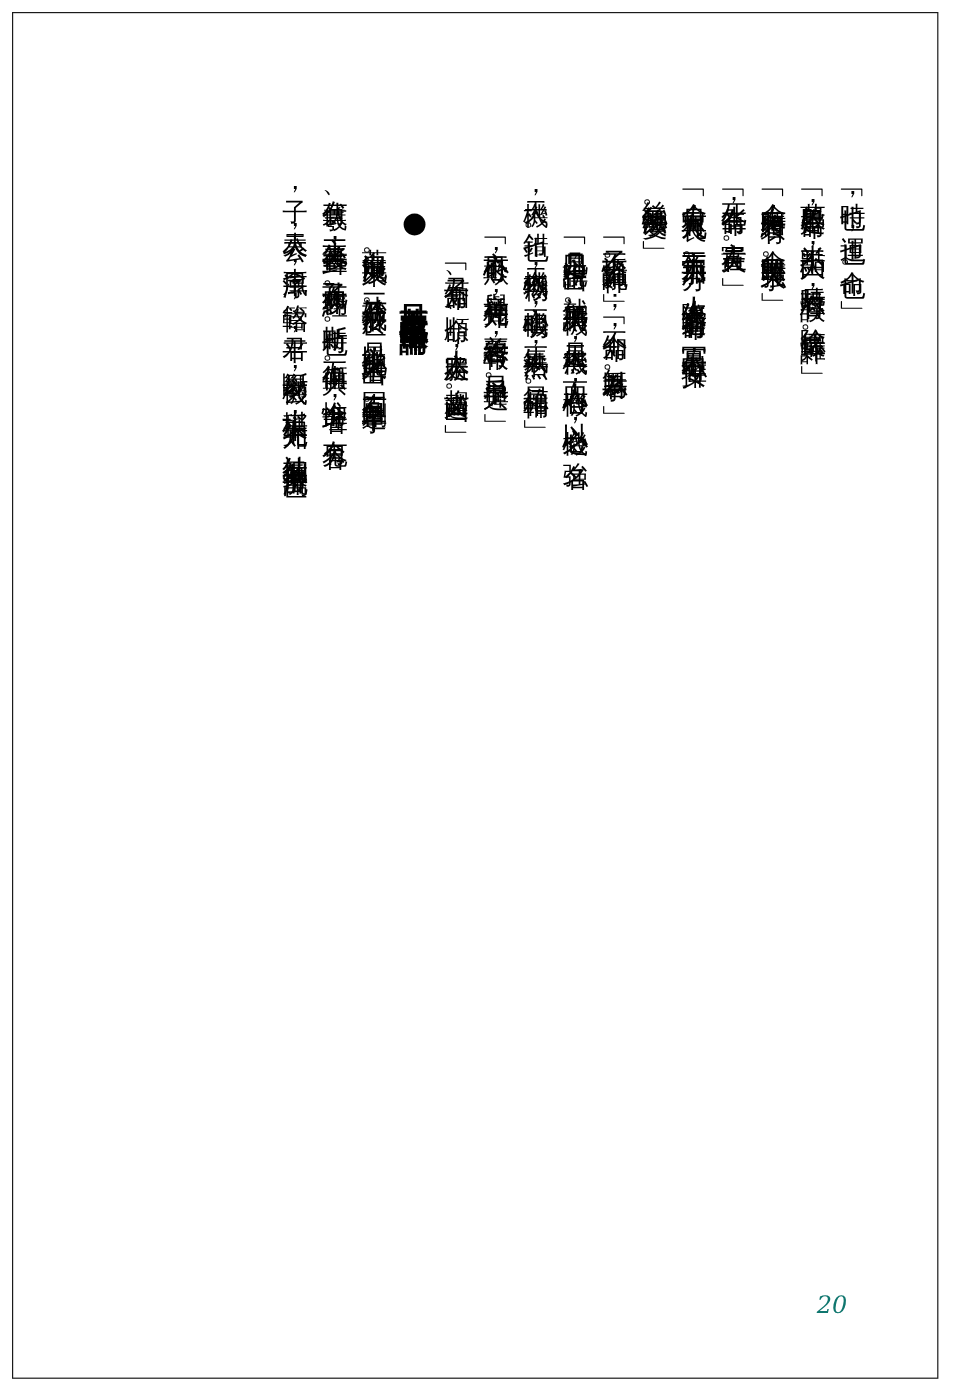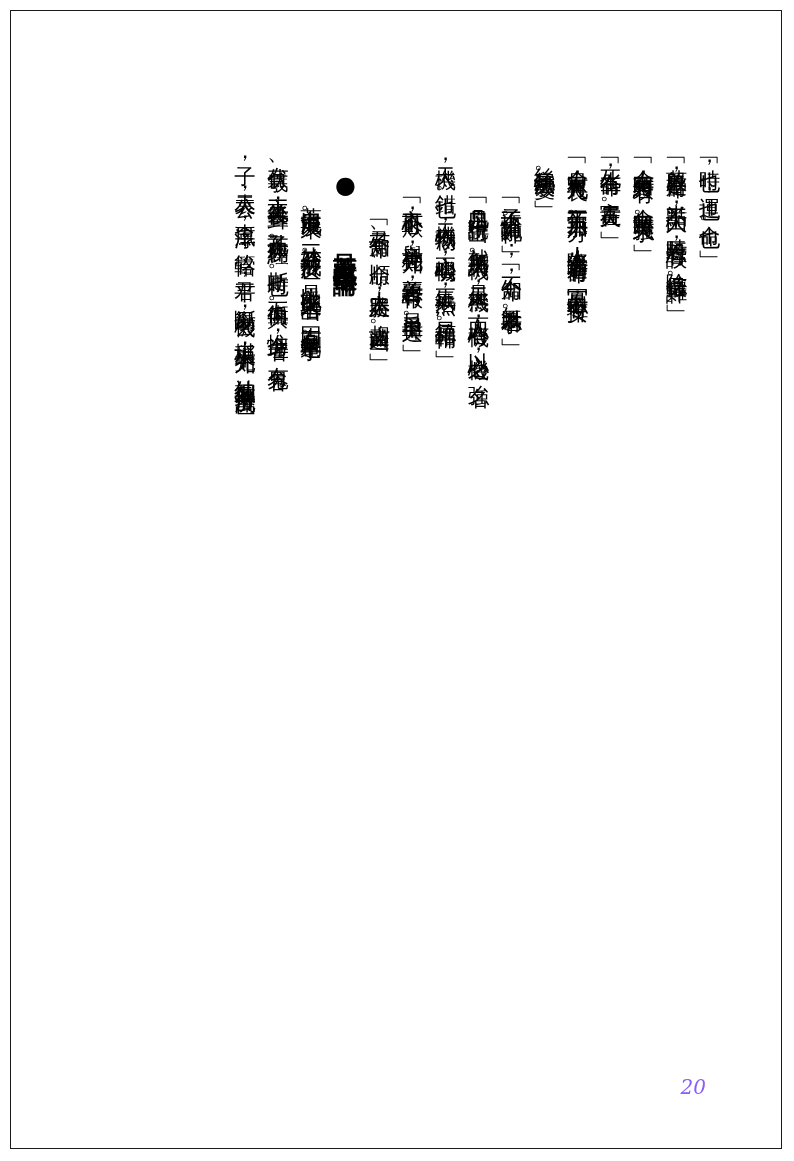--- a/index.html
+++ b/index.html
@@ -63,21 +63,21 @@
   }
 
   
   #page-number {
     position: absolute;
     right: 88px;
     bottom: 62px;
     font-family: "DejaVu Serif", "Liberation Serif", serif;
     font-style: italic;
     font-size: 20px;
-    color: #8b5cf6;
+    color: #0f766e;
   }
 </style>
 </head>
 <body>
 
 <div id="page">
 
   <div id="page-frame"></div>
 
   <div id="body-text">

